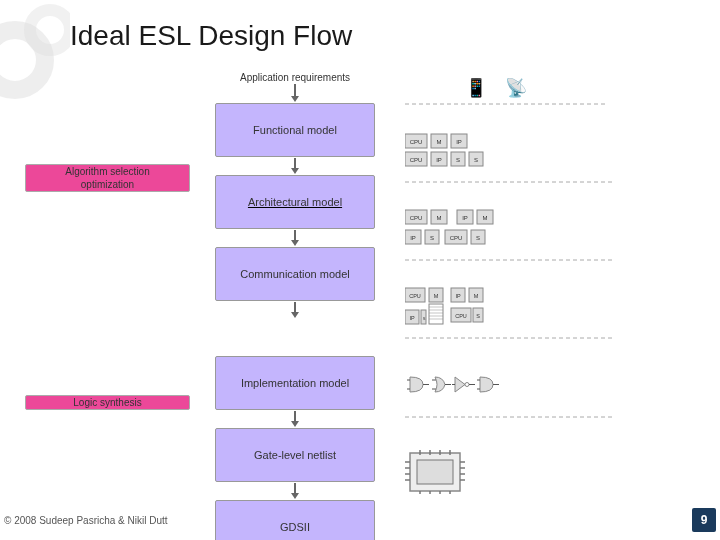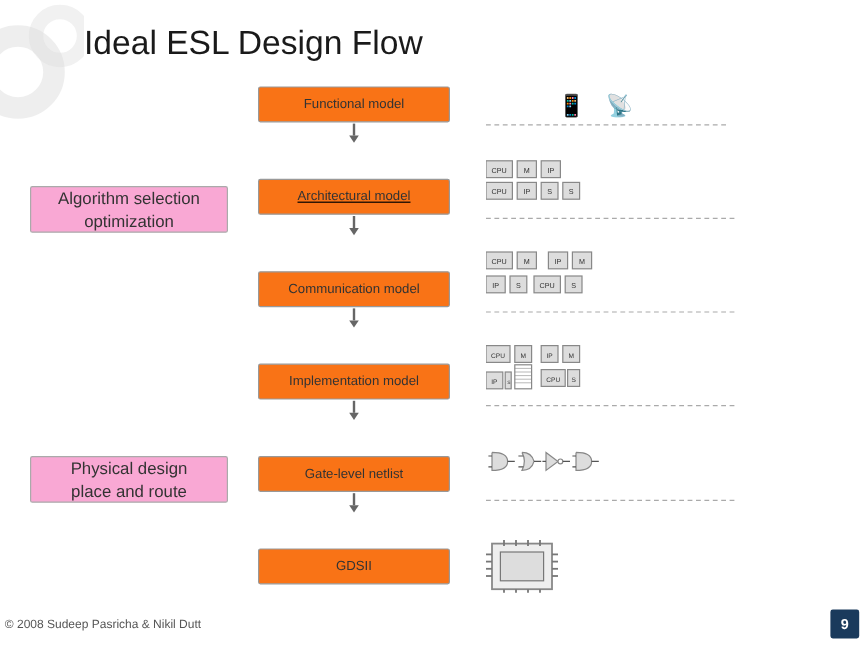--- a/index.html
+++ b/index.html
@@ -47,44 +47,44 @@
     .left-labels {
       width: 175px;
       flex-shrink: 0;
       display: flex;
       flex-direction: column;
       justify-content: space-around;
       padding: 0 5px;
     }
 
     .label-box {
-      background: #f9a8d4;
+      background: #ec4899;
       border: 1px solid #aaa;
       padding: 0 6px;
-      font-size: 14px;
+      font-size: 10px;
       color: #333;
       text-align: center;
       line-height: 1.3;
       border-radius: 2px;
     }
 
     .center-flow {
       width: 200px;
       flex-shrink: 0;
       display: flex;
       flex-direction: column;
       align-items: center;
       justify-content: space-around;
       position: relative;
     }
 
     .flow-box {
-      background: #f97316;
+      background: #c4b5fd;
       border: 1px solid #999;
-      padding: 8px 14px;
+      padding: 20px 14px;
       font-size: 11px;
       color: #333;
       text-align: center;
       border-radius: 2px;
       width: 160px;
     }
 
     .right-diagrams {
       flex: 1;
       display: flex;
@@ -175,26 +175,33 @@
     <circle cx="15" cy="60" r="30" fill="none" stroke="#ddd" stroke-width="18" opacity="0.5"></circle>
     <circle cx="50" cy="30" r="20" fill="none" stroke="#ddd" stroke-width="12" opacity="0.4"></circle>
   </svg>
 
   <h1 class="slide-title">Ideal ESL Design Flow</h1>
 
   <div class="content-area">
 
     <div class="left-labels">
       <div class="label-box">Algorithm selection<br>optimization</div>
-      <div class="label-box">Physical design<br>place and route</div>
+      <div class="label-box">Logic synthesis</div>
     </div>
 
     <div class="center-flow">
       <div class="center-flow-inner">
 
+        <div class="cf-item" style="flex:0.5;">
+          <div style="font-size:10px; color:#333; text-align:center;">Application requirements</div>
+          <div class="down-arrow-block">
+            <div class="vert-line" style="height:12px;"></div>
+            <div class="head-down"></div>
+          </div>
+        </div>
 
         <div class="cf-item" style="flex:0.7; justify-content:flex-start;">
           <div class="flow-box">Functional model</div>
           <div class="down-arrow-block">
             <div class="vert-line" style="height:10px;"></div>
             <div class="head-down"></div>
           </div>
         </div>
 
         <div class="cf-item" style="flex:0.7; justify-content:flex-start;text-decoration:underline;">
@@ -206,21 +213,21 @@
         </div>
 
         <div class="cf-item" style="flex:0.7; justify-content:flex-start;">
           <div class="flow-box">Communication model</div>
           <div class="down-arrow-block">
             <div class="vert-line" style="height:10px;"></div>
             <div class="head-down"></div>
           </div>
         </div>
 
-        <div class="cf-item" style="flex:0.7; justify-content:flex-start;">
+        <div class="cf-item" style="flex:0.7; justify-content:flex-start;margin-top:37px;">
           <div class="flow-box">Implementation model</div>
           <div class="down-arrow-block">
             <div class="vert-line" style="height:10px;"></div>
             <div class="head-down"></div>
           </div>
         </div>
 
         <div class="cf-item" style="flex:0.7; justify-content:flex-start;">
           <div class="flow-box">Gate-level netlist</div>
           <div class="down-arrow-block">

